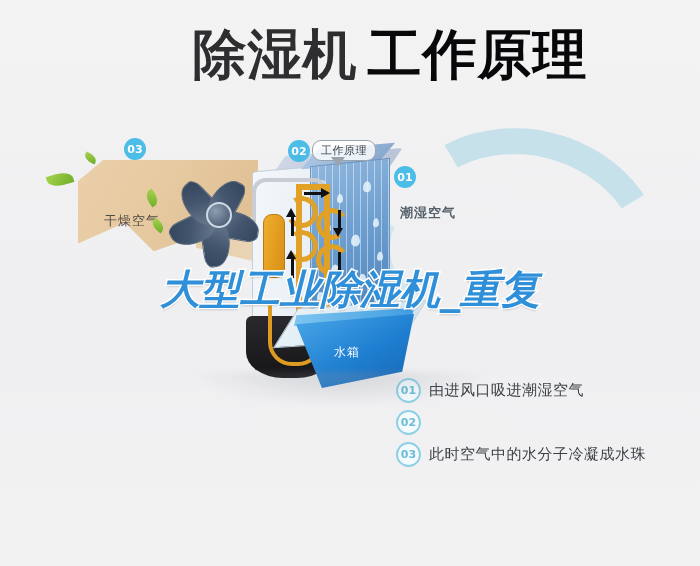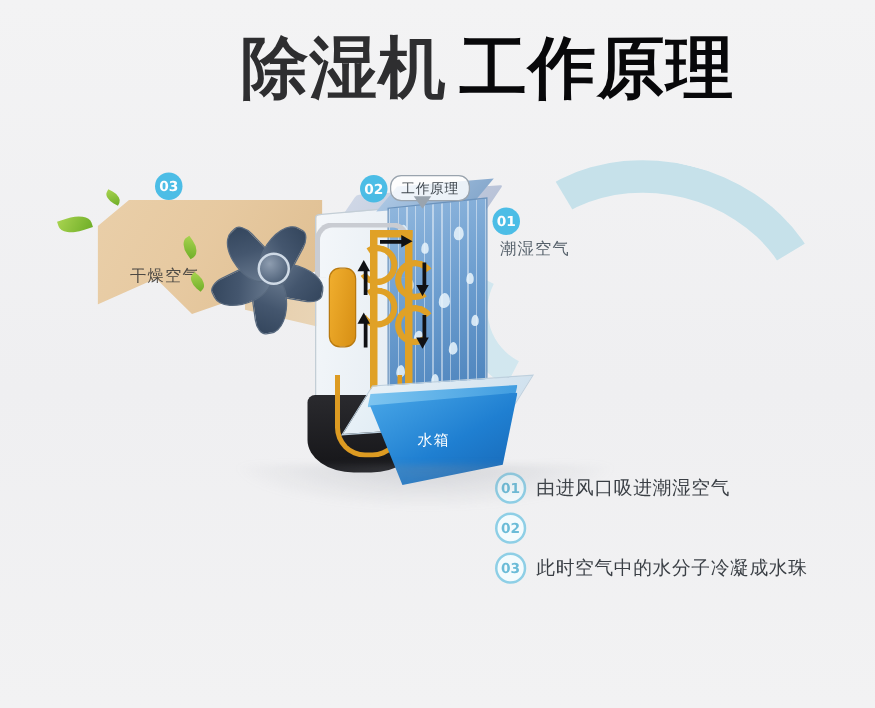--- a/index.html
+++ b/index.html
@@ -138,25 +138,26 @@
     position: absolute;
     left: 366px;
     top: 110px;
     width: 22px;
     height: 11px;
     background: #1f6fc4;
   }
   .lbl-humidair {
     position: absolute;
     left: 400px;
-    top: 72px;
+    top: 86px;
     font-size: 13px;
     color: #55606a;
     letter-spacing: 1px;
     white-space: nowrap;
+    font-weight: bold;
   }
   .badge01-d {
     position: absolute;
     left: 394px;
     top: 48px;
   }
 
   
   .machine-shell {
     position: absolute;
@@ -594,17 +595,18 @@
       <div class="legend-row">
         <div class="lbadge">03</div>
         <div class="ltext">此时空气中的水分子冷凝成水珠</div>
       </div>
     </div>
 
   </div>
 
   <div class="reflection"></div>
 
+  <div class="watermark">大型工业除湿机_重复</div>
 
   <div class="body-copy">
   </div>
 
 </div>
 
 </body></html>

